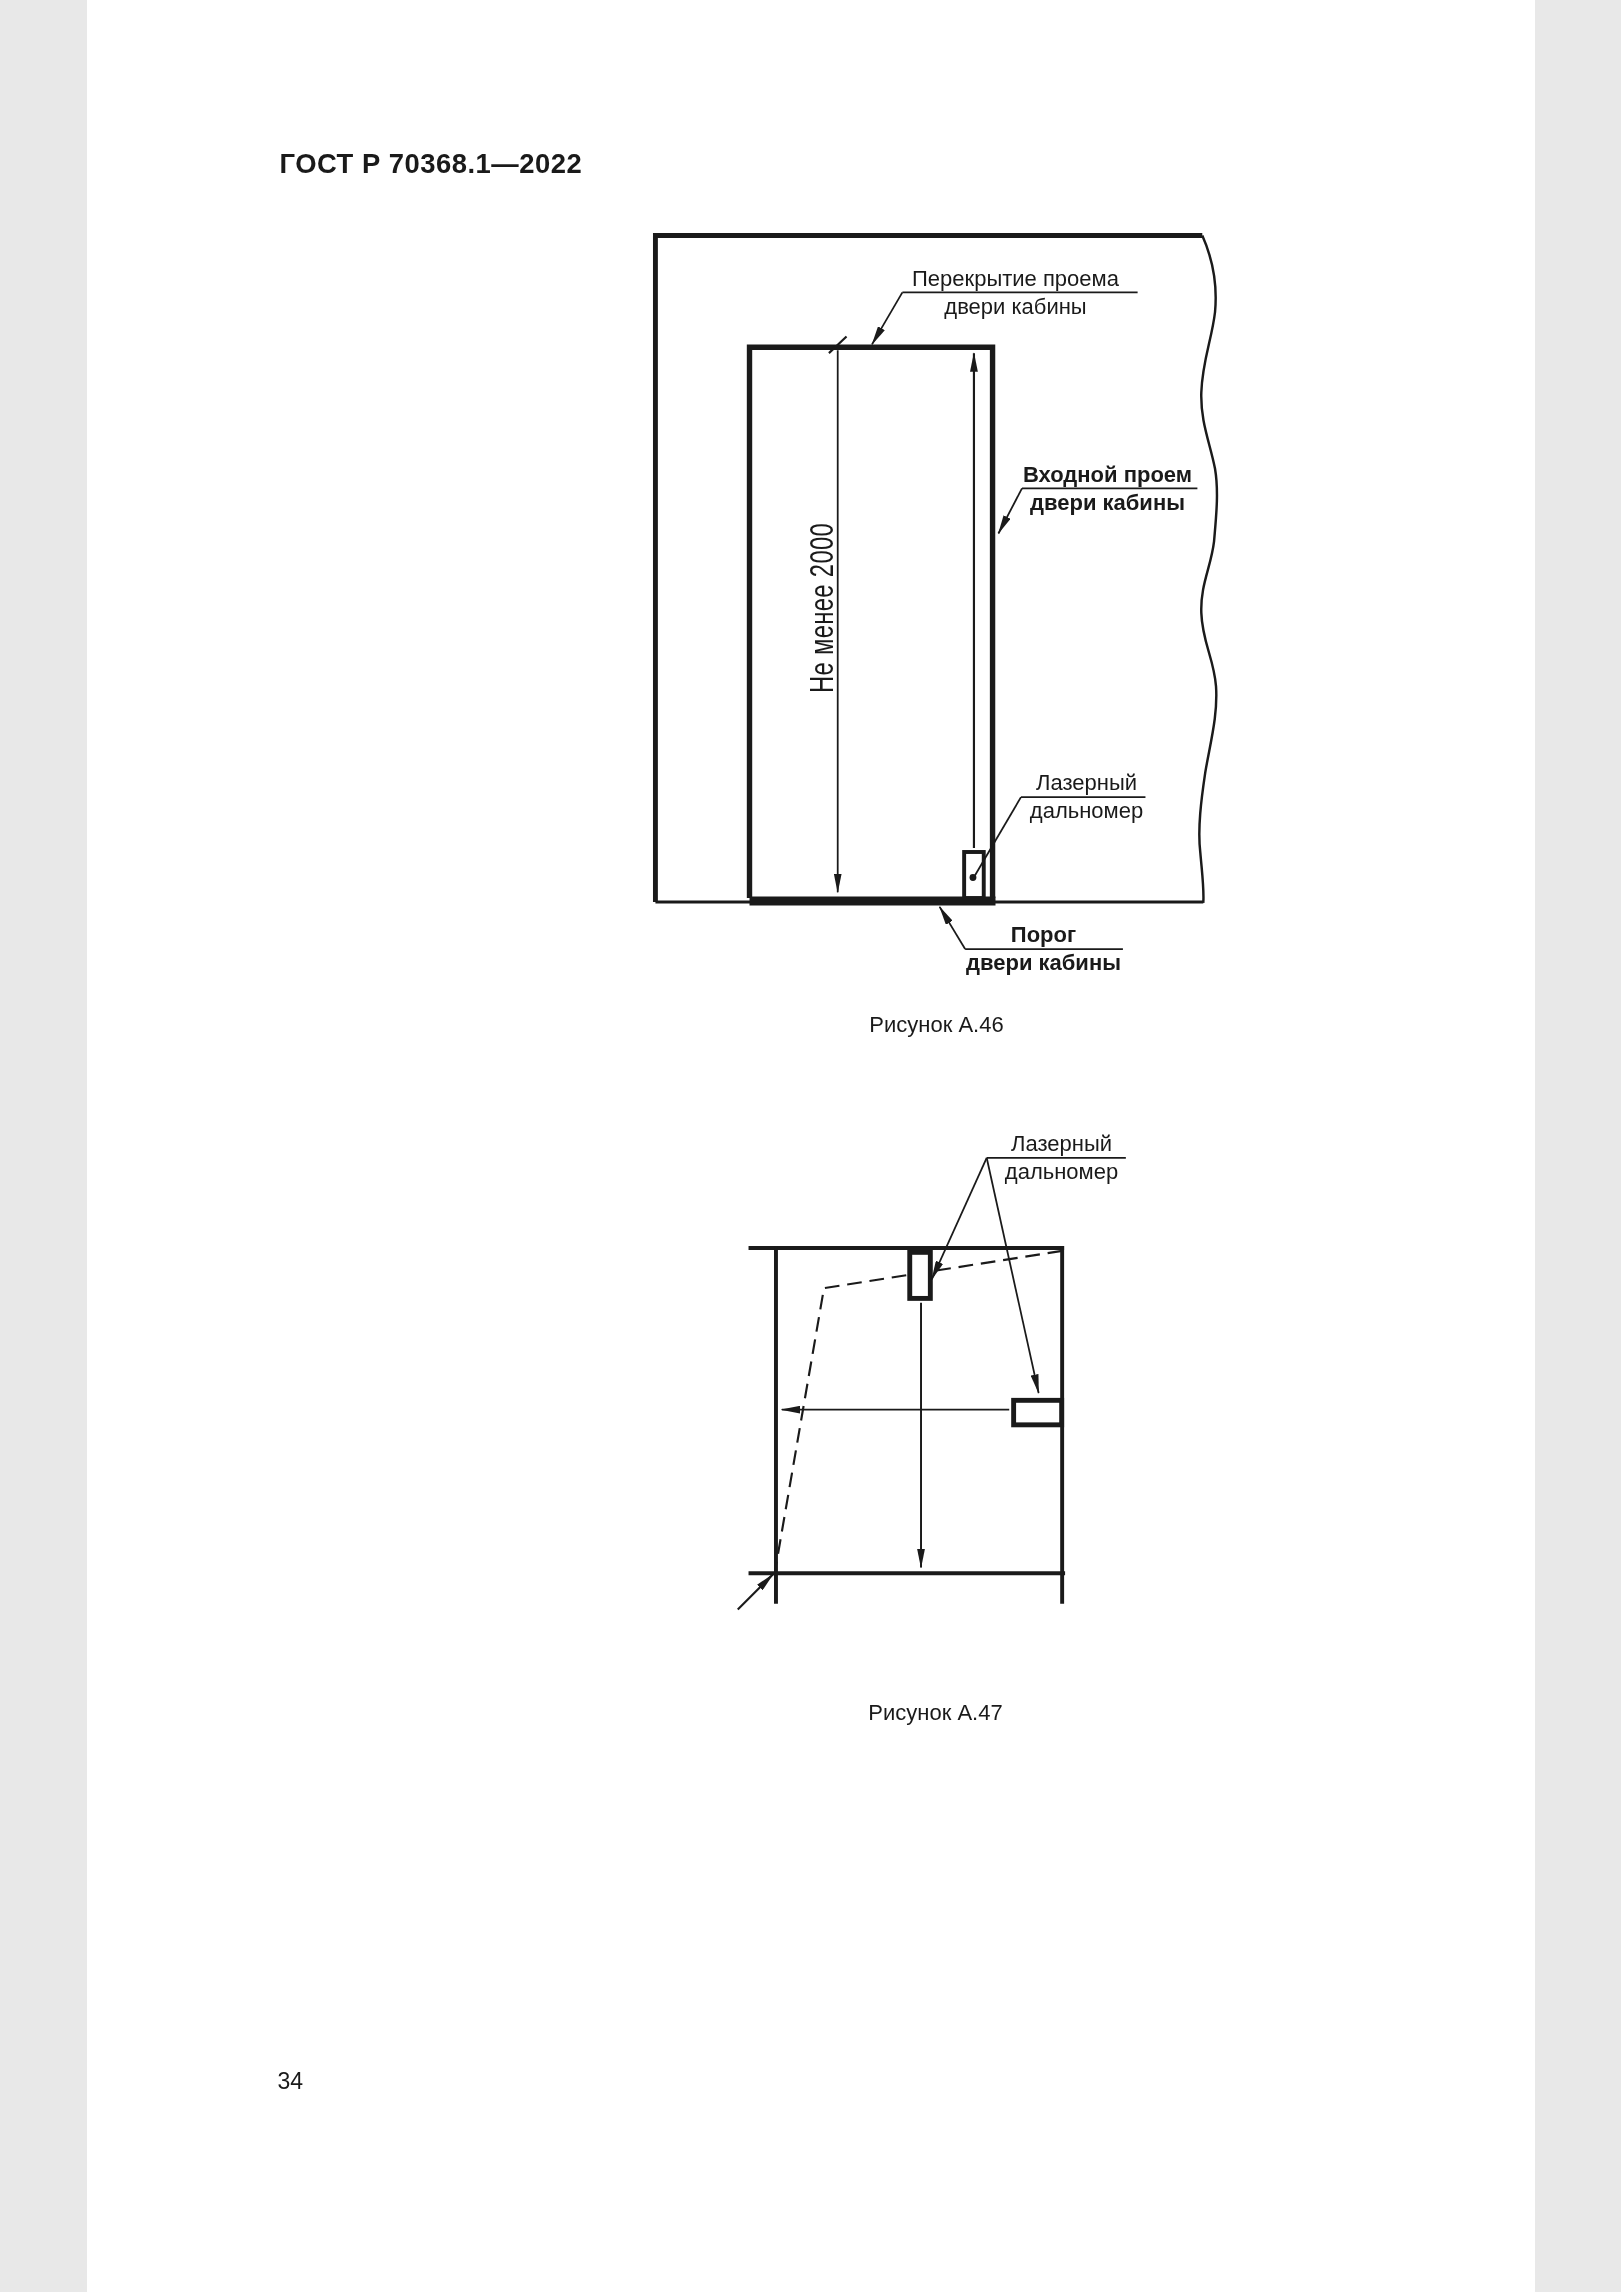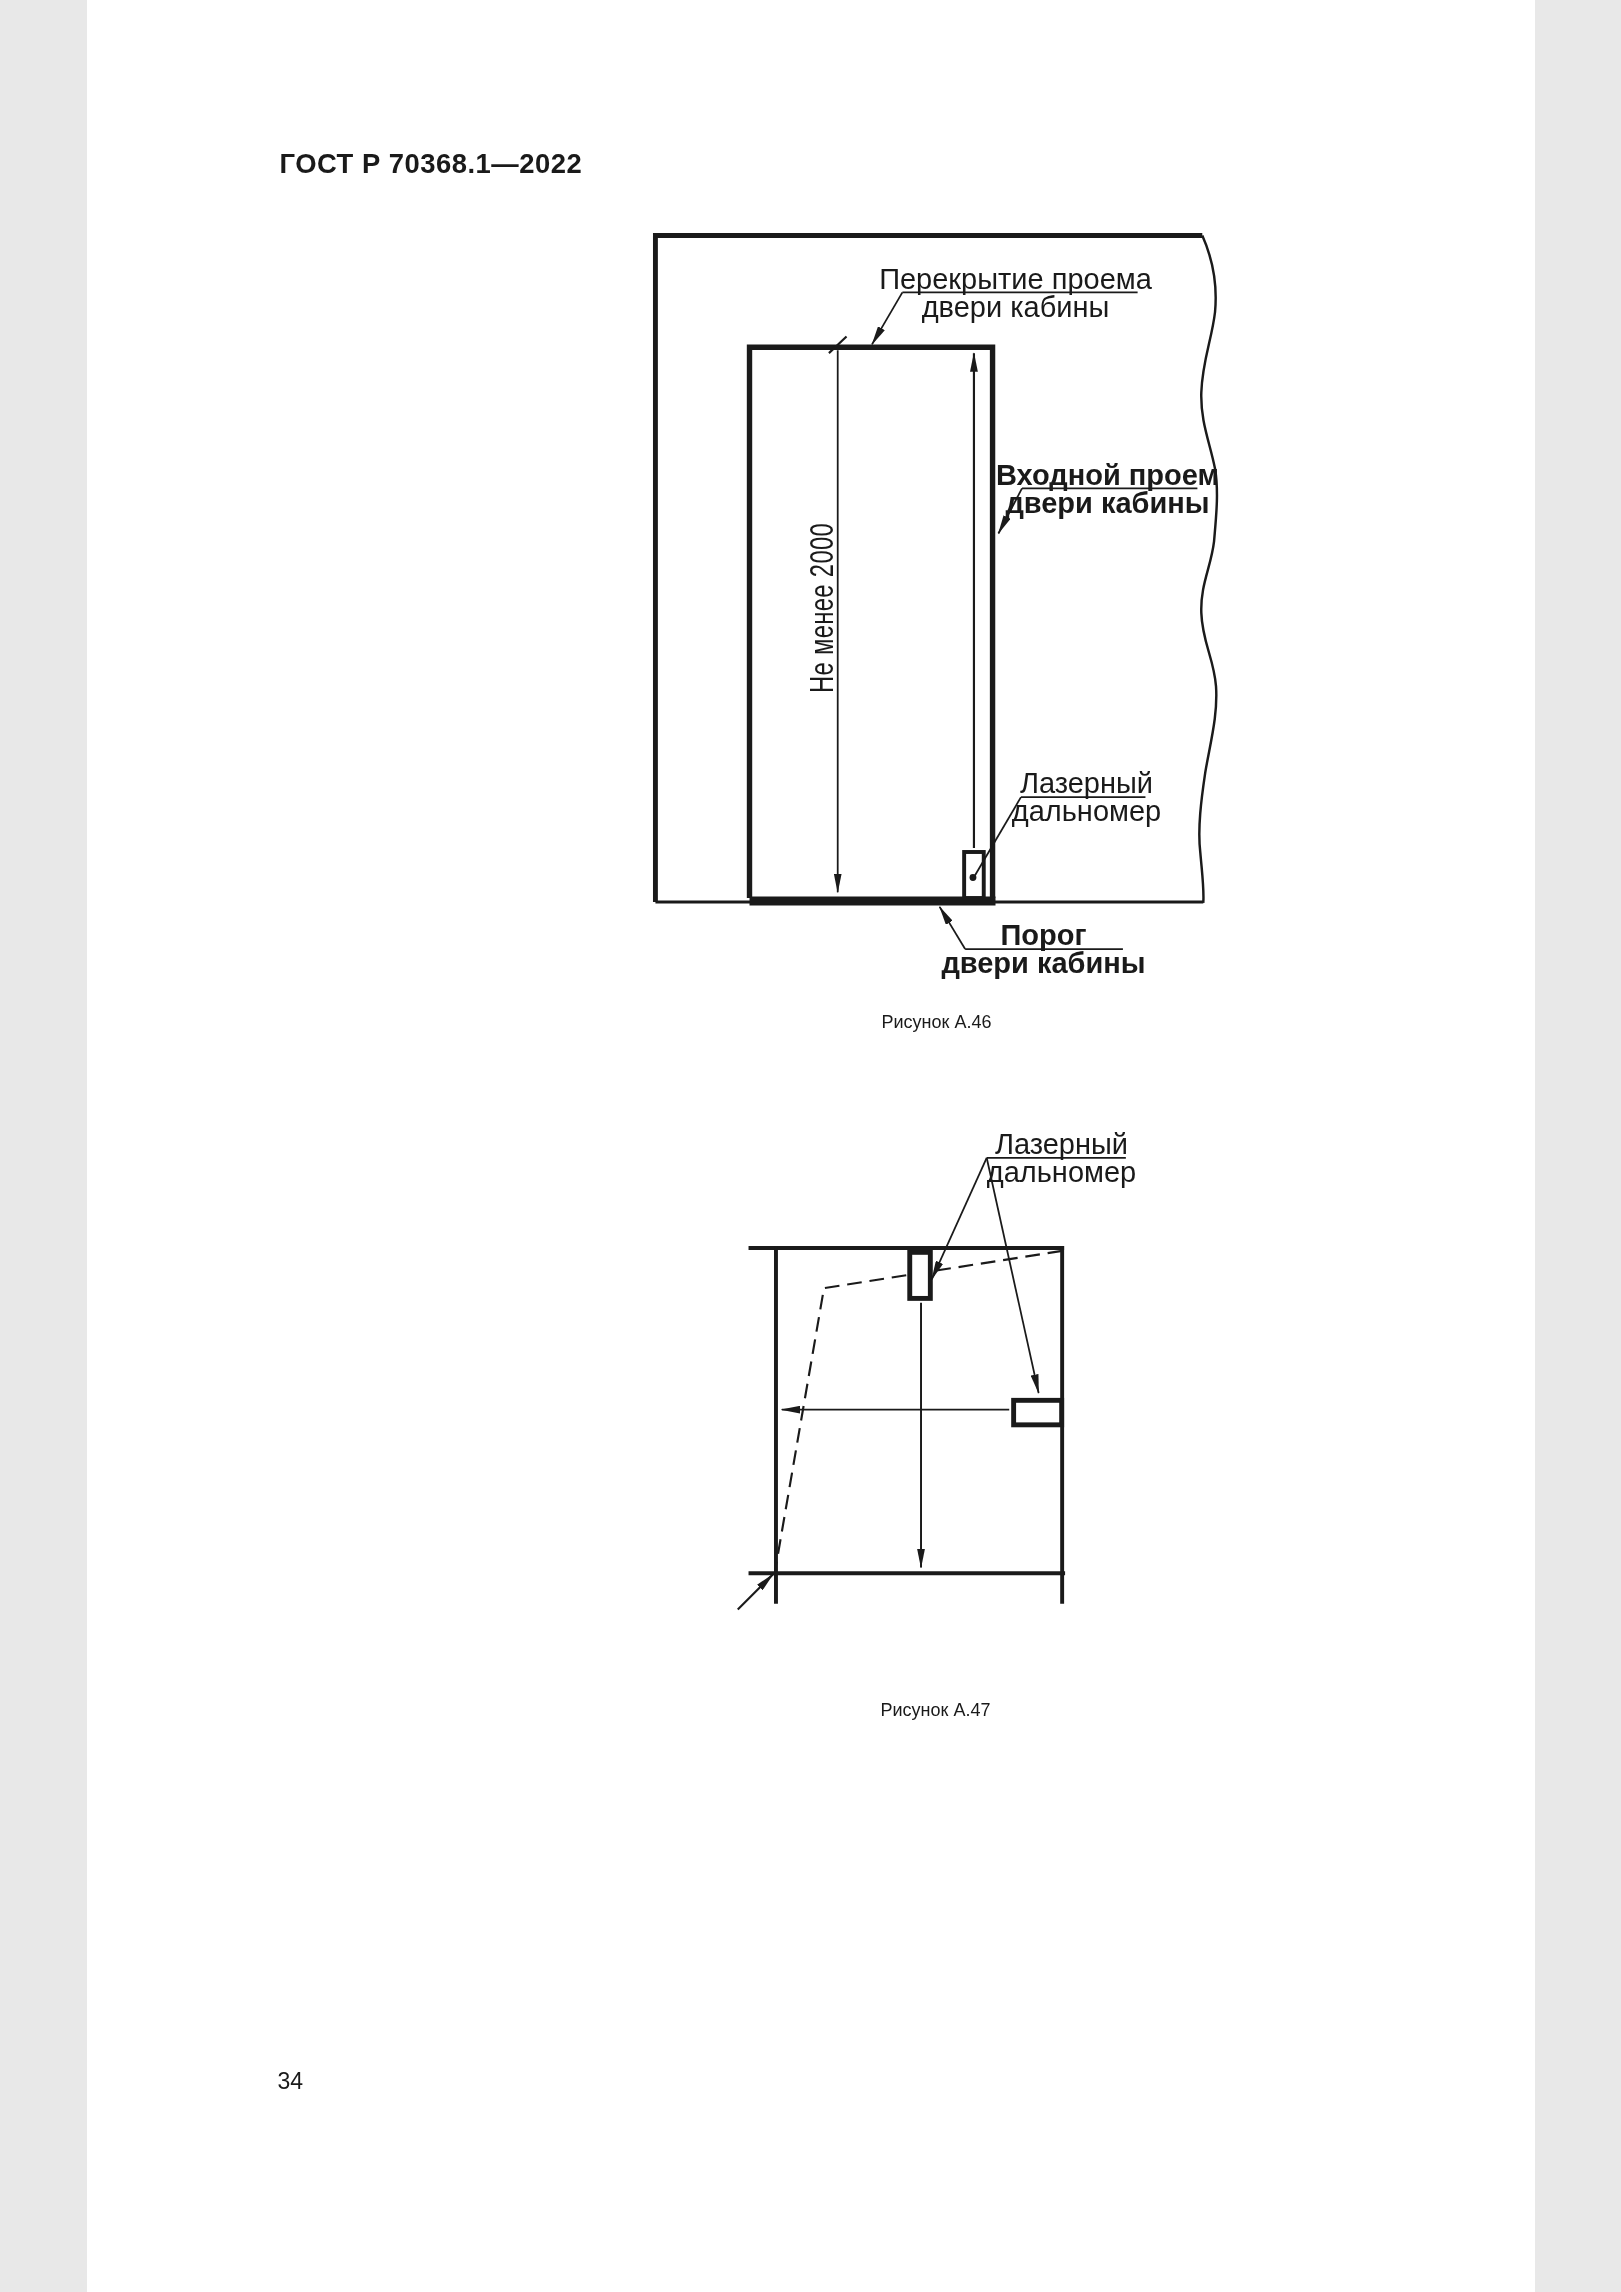--- a/index.html
+++ b/index.html
@@ -17,27 +17,27 @@
     font-size:27.4px;font-weight:bold;letter-spacing:0.5px;
     white-space:nowrap;
   }
   .page-number{
     position:absolute;left:191px;top:2068px;
     font-size:23px;white-space:nowrap;
   }
   .lineart{position:absolute;left:0;top:0;}
   .lbl{
     position:absolute;
-    font-size:29px;line-height:28px;
+    font-size:22px;line-height:28px;
     text-align:center;white-space:nowrap;
     transform:translateX(-50%);
   }
   .lbl span{display:block;}
   .caption{
-    position:absolute;font-size:18px;white-space:nowrap;
+    position:absolute;font-size:22px;white-space:nowrap;
     transform:translateX(-50%);
   }
   .dim-vert{
     position:absolute;left:735px;top:608px;
     font-size:33px;white-space:nowrap;letter-spacing:0.5px;
     transform:translate(-50%,-50%) rotate(-90deg) scaleX(0.72);
   }
 </style>
 </head>
 <body>

